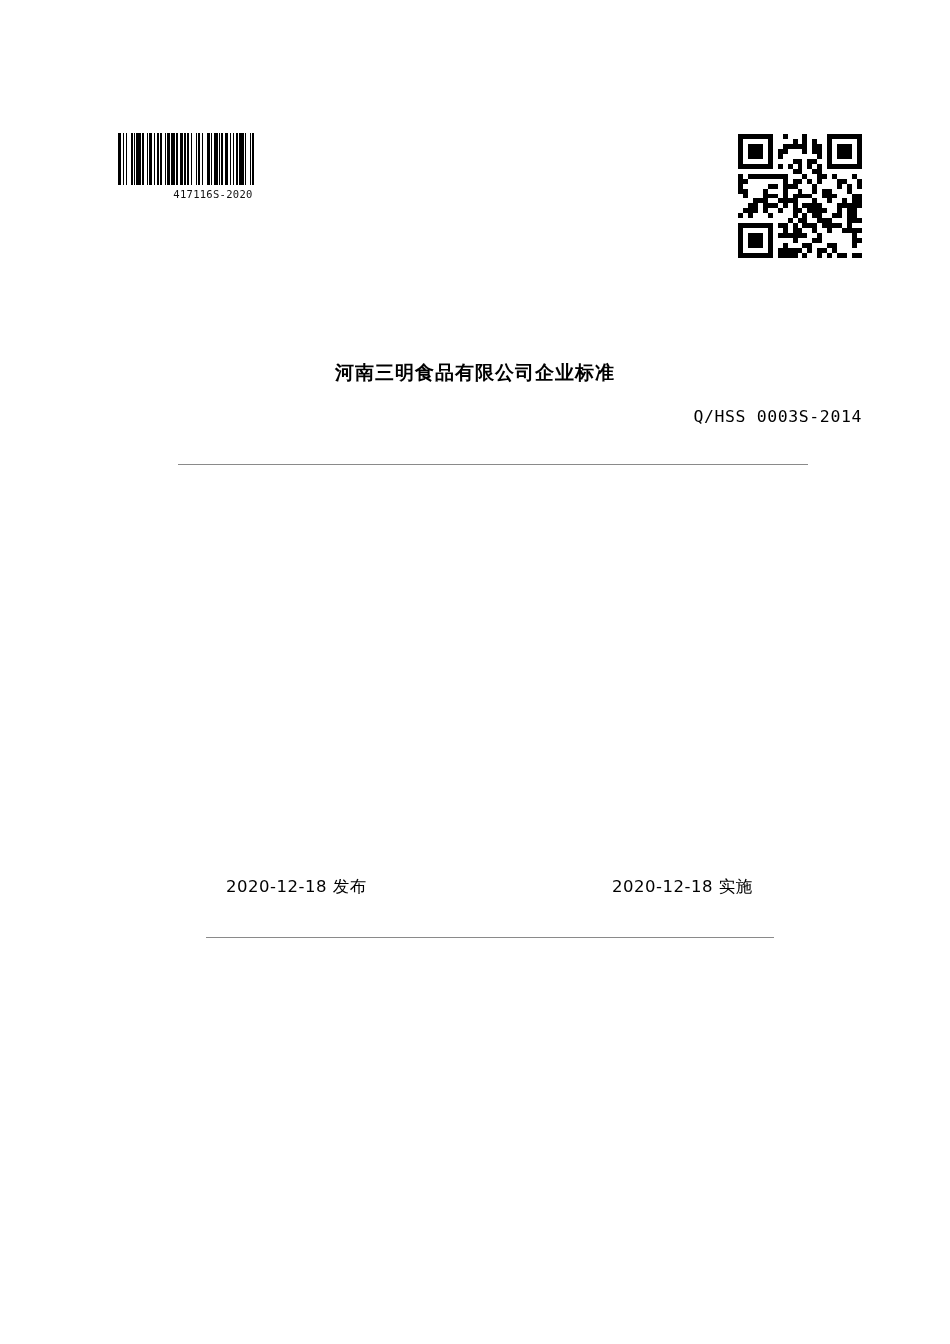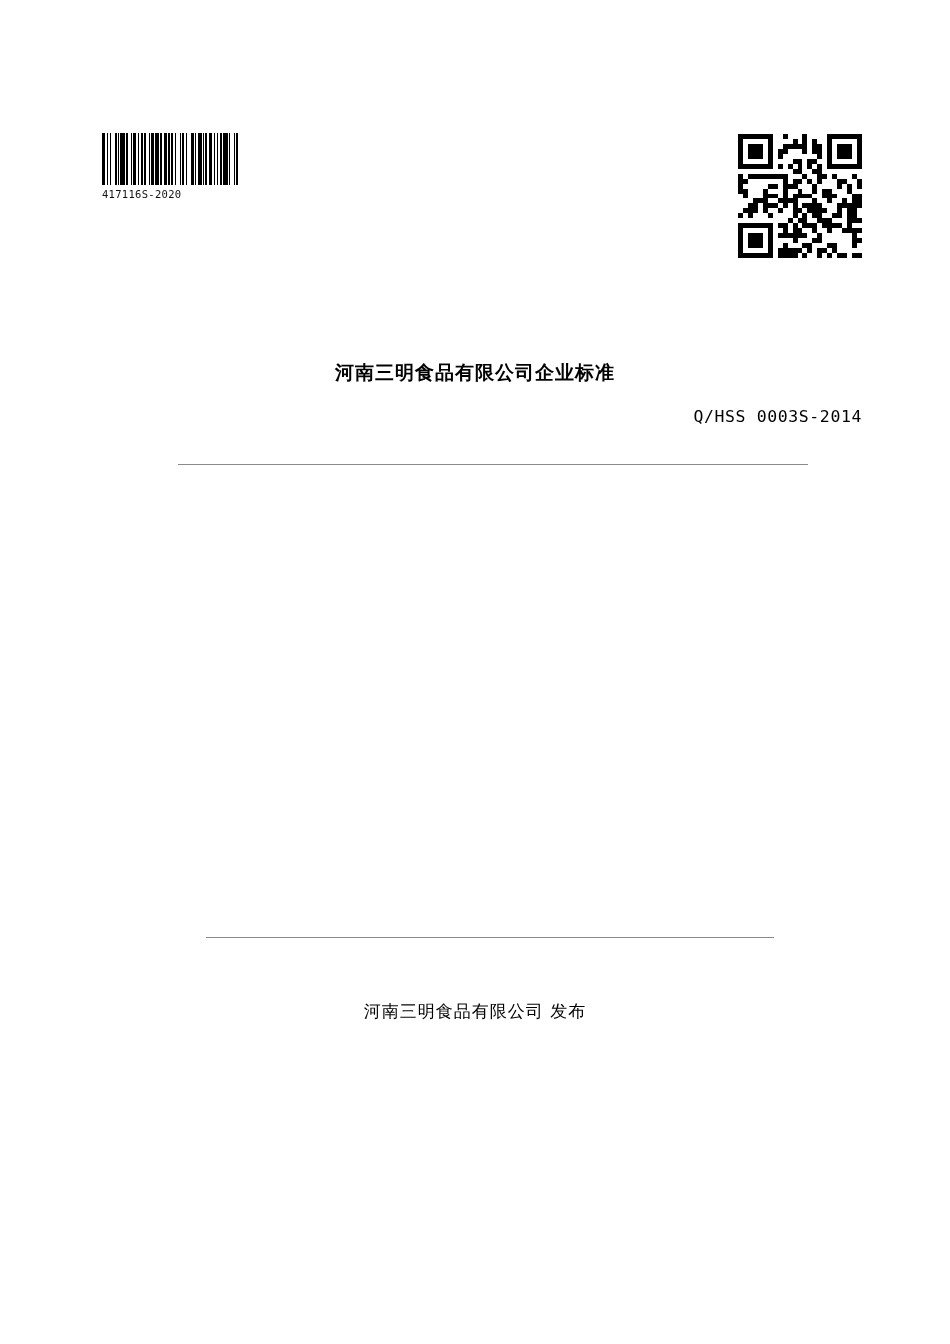--- a/index.html
+++ b/index.html
@@ -19,24 +19,24 @@
   .page {
     position: absolute;
     inset: 0;
     width: 950px;
     height: 1344px;
   }
 
   
   .barcode-block {
     position: absolute;
-    left: 102px;
+    left: 118px;
     top: 133px;
     width: 190px;
-    text-align: left;
+    text-align: center;
   }
   .barcode-bars {
     display: flex;
     align-items: flex-end;
     height: 52px;
     gap: 0px;
   }
   .barcode-bars i {
     display: block;
     height: 100%;
@@ -864,18 +864,21 @@
         <div class="on"></div>
       </div>
   </div>
 
   <div class="org-standard-title">河南三明食品有限公司企业标准</div>
   <div class="standard-number">Q/HSS 0003S-2014</div>
 
   <div class="rule-top"></div>
 
 
+  <div class="date-row">
+    <span class="date-issue">2020-12-18 发布</span>
+    <span class="date-effective">2020-12-18 实施</span>
+  </div>
 
   <div class="rule-bottom"></div>
 
-  <div class="publisher">河南三明食品有限公司 发布</div>
 
 </div>
 
 </body></html>

